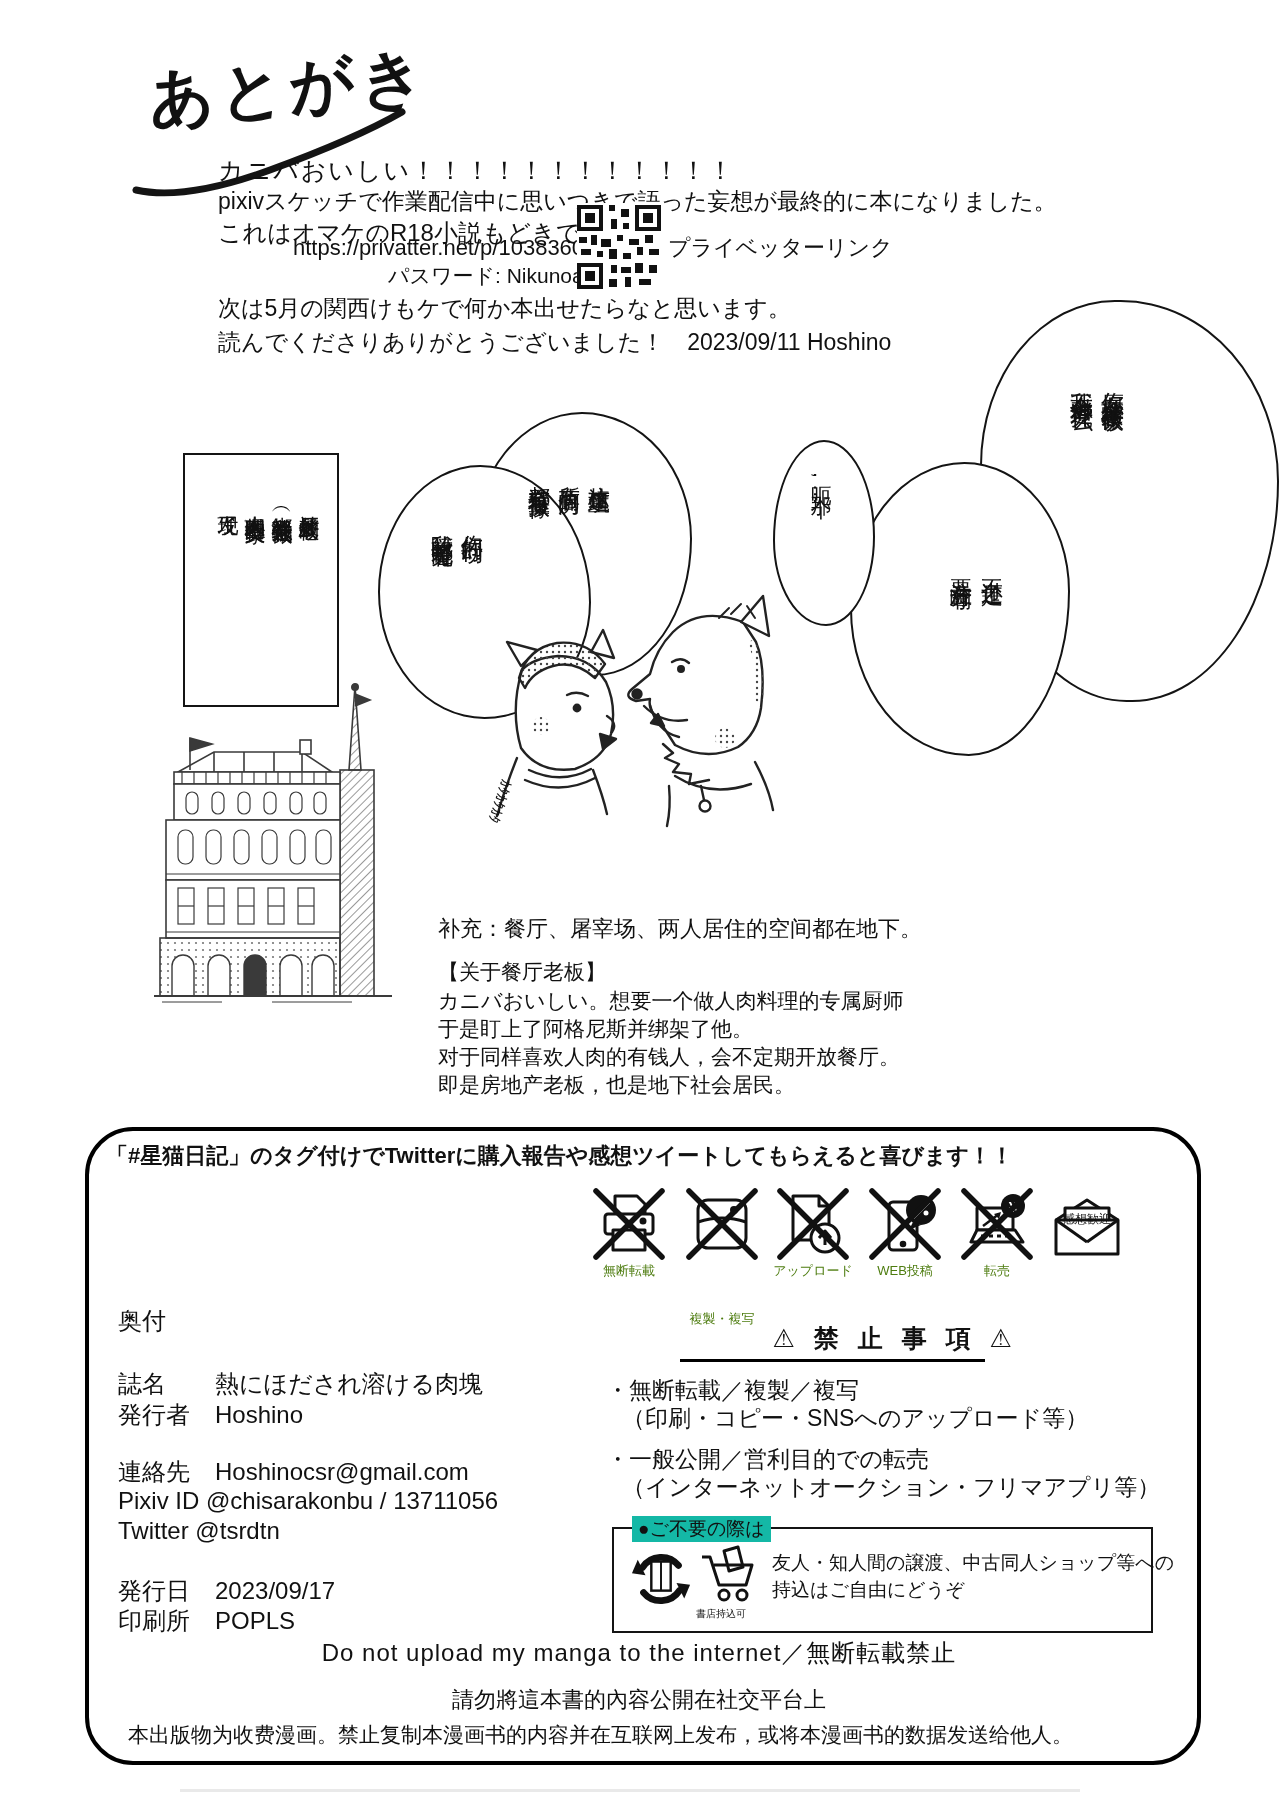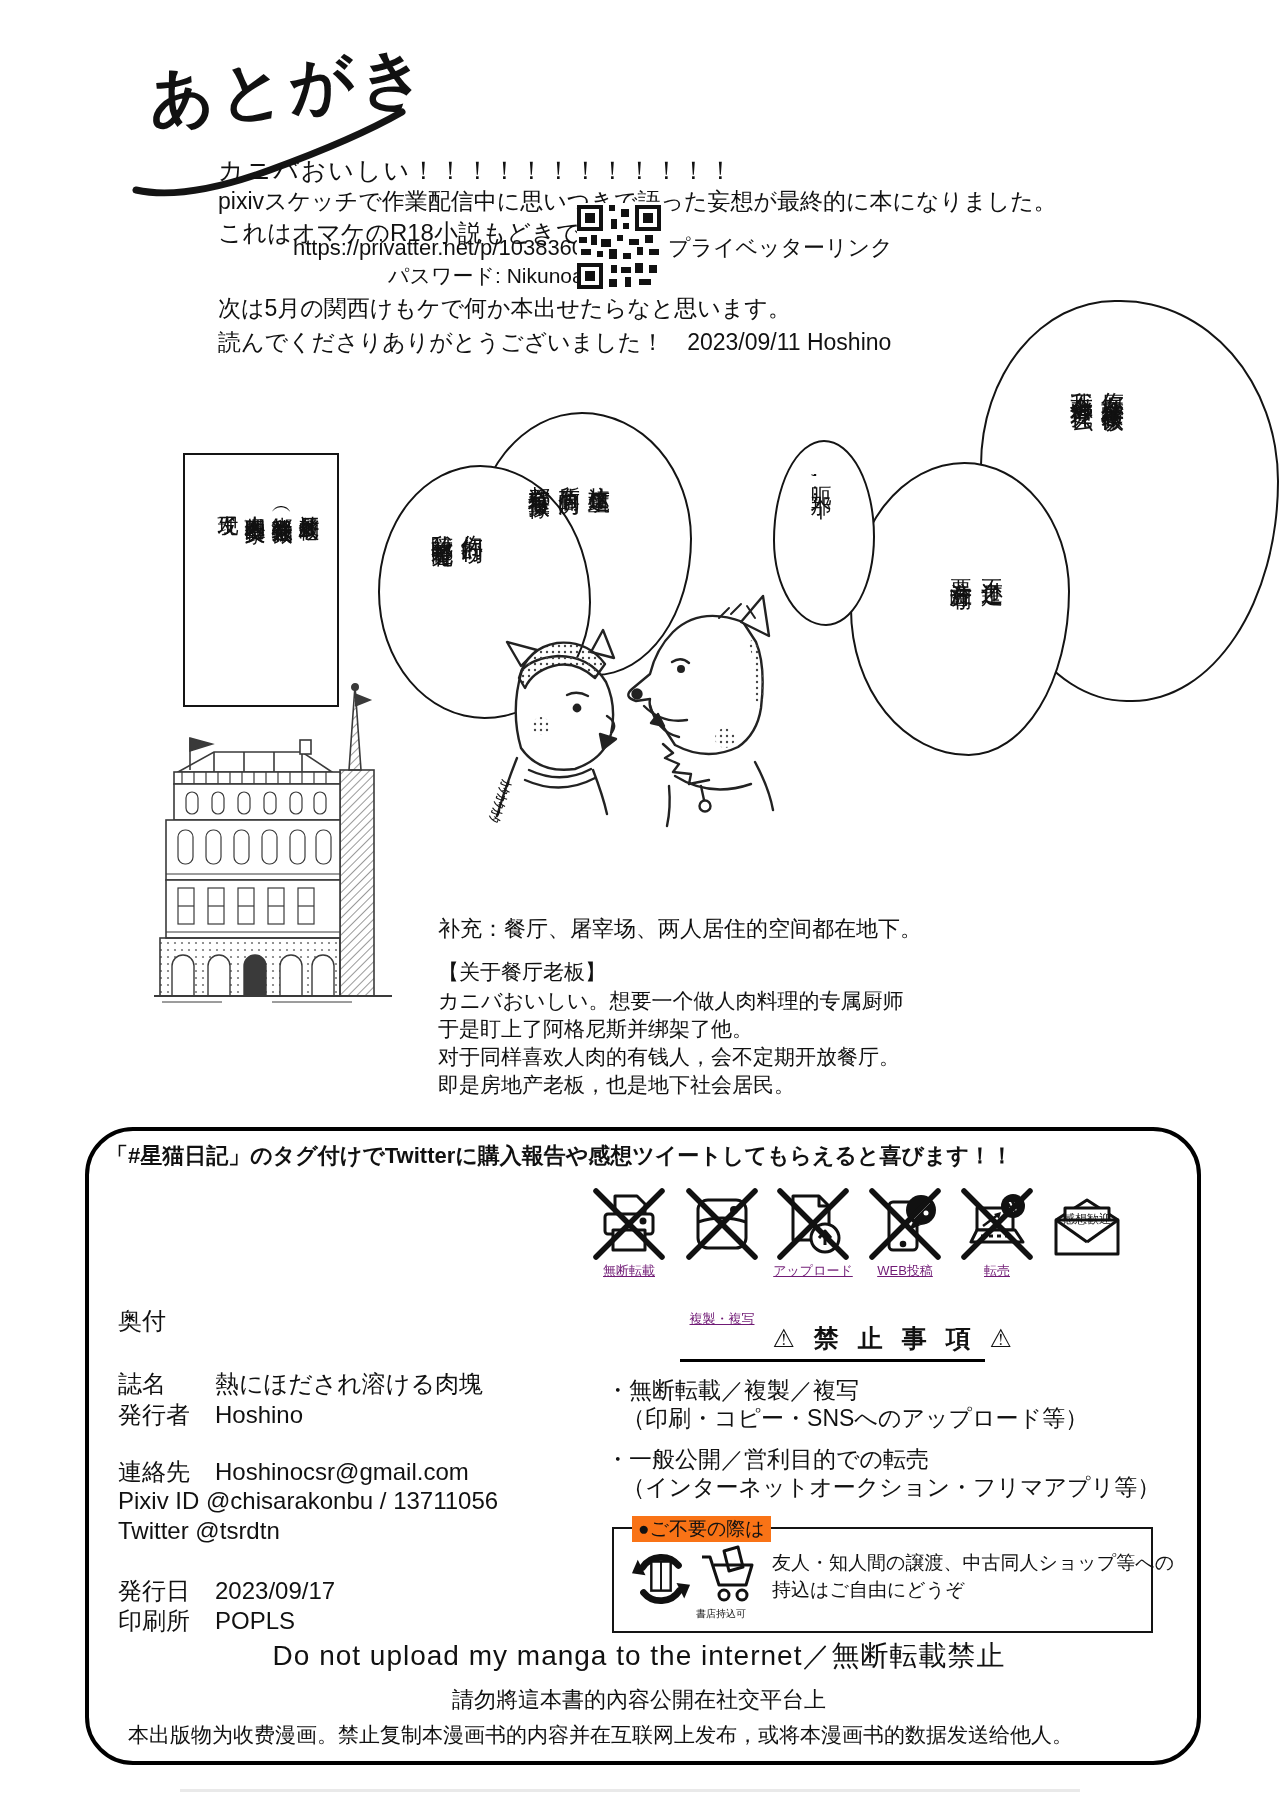--- a/index.html
+++ b/index.html
@@ -5,21 +5,21 @@
   html,body{margin:0;padding:0;background:#888;}
   .page{position:relative;width:1280px;height:1811px;background:#fff;margin:0 auto;overflow:hidden;
         font-family:"Liberation Sans","DejaVu Sans",sans-serif;color:#111;}
   .t{position:absolute;white-space:nowrap;color:#111;}
   .v{position:absolute;writing-mode:vertical-rl;text-orientation:mixed;white-space:pre-line;
      color:#111;letter-spacing:2px;line-height:30px;}
   .bubble{position:absolute;background:#fff;border:2.5px solid #141414;}
   .box{position:absolute;background:#fff;border:2.5px solid #141414;}
   svg{display:block;}
   .lbl{display:inline-block;width:97px;}
-  .iconlabel{position:absolute;width:90px;text-align:center;font-size:13px;color:#701a75;text-decoration:underline;}
+  .iconlabel{position:absolute;width:90px;text-align:center;font-size:13px;color:#4d7c0f;}
 </style>
 </head>
 <body>
 
 <div class="page">
 
   <div class="t" style="left:148px;top:44px;font-size:64px;font-weight:900;letter-spacing:5px;transform:rotate(-5deg);">あとがき</div>
   <svg style="position:absolute;left:130px;top:98px;" width="285" height="105" viewBox="0 0 285 105">
     <path d="M6 92 Q 55 103 140 72 T 272 14" fill="none" stroke="#141414" stroke-width="7" stroke-linecap="round"></path>
   </svg>
@@ -357,21 +357,21 @@
   </div>
 
   <div class="t" style="left:650px;top:1322px;width:368px;text-align:right;font-size:25px;font-weight:700;letter-spacing:6px;white-space:nowrap;">⚠ 禁 止 事 項 ⚠</div>
   <div style="position:absolute;left:680px;top:1359px;width:305px;border-bottom:3px solid #000;"></div>
   <div class="t" style="left:606px;top:1375px;font-size:23px;">・無断転載／複製／複写</div>
   <div class="t" style="left:622px;top:1403px;font-size:23px;">（印刷・コピー・SNSへのアップロード等）</div>
   <div class="t" style="left:606px;top:1444px;font-size:23px;">・一般公開／営利目的での転売</div>
   <div class="t" style="left:622px;top:1472px;font-size:23px;">（インターネットオークション・フリマアプリ等）</div>
 
   <div class="box" style="left:612px;top:1527px;width:537px;height:102px;border-width:2.5px;"></div>
-  <div class="t" style="left:632px;top:1516px;font-size:19px;background:#f97316;padding:0 6px;">●ご不要の際は</div>
+  <div class="t" style="left:632px;top:1516px;font-size:19px;background:#14b8a6;padding:0 6px;">●ご不要の際は</div>
 
   <svg style="position:absolute;left:630px;top:1547px;" width="62" height="64" viewBox="0 0 64 64">
     <g stroke="#111" fill="none" stroke-linecap="round">
       <path d="M50 18 A 23 23 0 0 0 13 20" stroke-width="7"></path>
       <polygon points="8,12 16,28 2,26" fill="#111" stroke="none"></polygon>
       <path d="M14 46 A 23 23 0 0 0 51 44" stroke-width="7"></path>
       <polygon points="56,52 48,36 62,38" fill="#111" stroke="none"></polygon>
     </g>
     <rect x="22" y="14" width="20" height="30" fill="#fff" stroke="#111" stroke-width="2.5"></rect>
     <line x1="32" y1="14" x2="32" y2="44" stroke="#111" stroke-width="2"></line>
@@ -383,18 +383,18 @@
       <polyline points="2,12 10,12 19,40 46,40 52,20 14,20" fill="none"></polyline>
       <circle cx="24" cy="50" r="5"></circle>
       <circle cx="42" cy="50" r="5"></circle>
     </g>
   </svg>
   <div class="t" style="left:696px;top:1607px;font-size:10px;">書店持込可</div>
 
   <div class="t" style="left:772px;top:1550px;font-size:19px;">友人・知人間の譲渡、中古同人ショップ等への</div>
   <div class="t" style="left:772px;top:1577px;font-size:19px;">持込はご自由にどうぞ</div>
 
-  <div class="t" style="left:85px;top:1637px;width:1108px;text-align:center;font-size:28px;letter-spacing:1px;">Do not upload my manga to the internet／無断転載禁止</div>
+  <div class="t" style="left:85px;top:1637px;width:1108px;text-align:center;font-size:24px;letter-spacing:1px;">Do not upload my manga to the internet／無断転載禁止</div>
   <div class="t" style="left:85px;top:1685px;width:1108px;text-align:center;font-size:22px;">請勿將這本書的內容公開在社交平台上</div>
   <div class="t" style="left:128px;top:1721px;font-size:21px;">本出版物为收费漫画。禁止复制本漫画书的内容并在互联网上发布，或将本漫画书的数据发送给他人。</div>
 
   <div style="position:absolute;left:180px;top:1789px;width:900px;height:3px;background:#e9e9e9;"></div>
 </div>
 
 </body></html>

